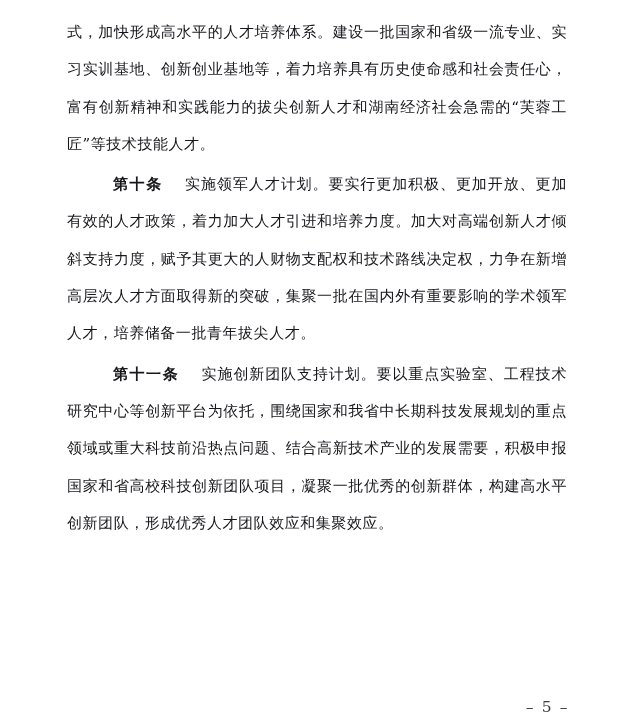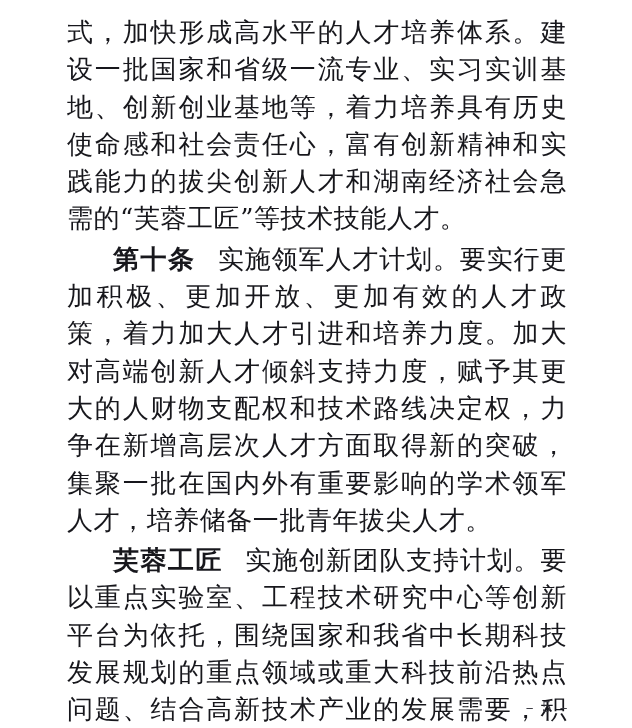--- a/index.html
+++ b/index.html
@@ -23,21 +23,21 @@
   
   #doc-body {
     position: absolute;
     left: 67px;
     top: 14px;
     width: 500px;
   }
 
   .para {
     margin: 0;
-    font-size: 26px;
+    font-size: 15px;
     line-height: 37.3px;
     color: #17171c;
     text-align: justify;
     text-justify: inter-character;
     letter-spacing: 0.55px;
     font-weight: 400;
     -webkit-font-smoothing: antialiased;
   }
 
   .para.indent {
@@ -81,21 +81,21 @@
 
     <p class="para">
       <span>式，加快形成高水平的人才培养体系。建设一批国家和省级一流专业、实习实训基地、创新创业基地等，着力培养具有历史使命感和社会责任心，富有创新精神和实践能力的拔尖创新人才和湖南经济社会急需的“芙蓉工匠”等技术技能人才。</span>
     </p>
 
     <p class="para indent">
       <span class="article-no">第十条</span><span class="art-gap"></span><span>实施领军人才计划。要实行更加积极、更加开放、更加有效的人才政策，着力加大人才引进和培养力度。加大对高端创新人才倾斜支持力度，赋予其更大的人财物支配权和技术路线决定权，力争在新增高层次人才方面取得新的突破，集聚一批在国内外有重要影响的学术领军人才，培养储备一批青年拔尖人才。</span>
     </p>
 
     <p class="para indent">
-      <span class="article-no">芙蓉工匠</span><span class="art-gap"></span><span>实施创新团队支持计划。要以重点实验室、工程技术研究中心等创新平台为依托，围绕国家和我省中长期科技发展规划的重点领域或重大科技前沿热点问题、结合高新技术产业的发展需要，积极申报国家和省高校科技创新团队项目，凝聚一批优秀的创新群体，构建高水平创新团队，形成优秀人才团队效应和集聚效应。</span>
+      <span class="article-no">第十一条</span><span class="art-gap"></span><span>实施创新团队支持计划。要以重点实验室、工程技术研究中心等创新平台为依托，围绕国家和我省中长期科技发展规划的重点领域或重大科技前沿热点问题、结合高新技术产业的发展需要，积极申报国家和省高校科技创新团队项目，凝聚一批优秀的创新群体，构建高水平创新团队，形成优秀人才团队效应和集聚效应。</span>
     </p>
 
     <p class="para indent">
       <span class="art-gap"></span>
     </p>
 
   </div>
 
   <div id="page-number">– 5 –</div>
 

